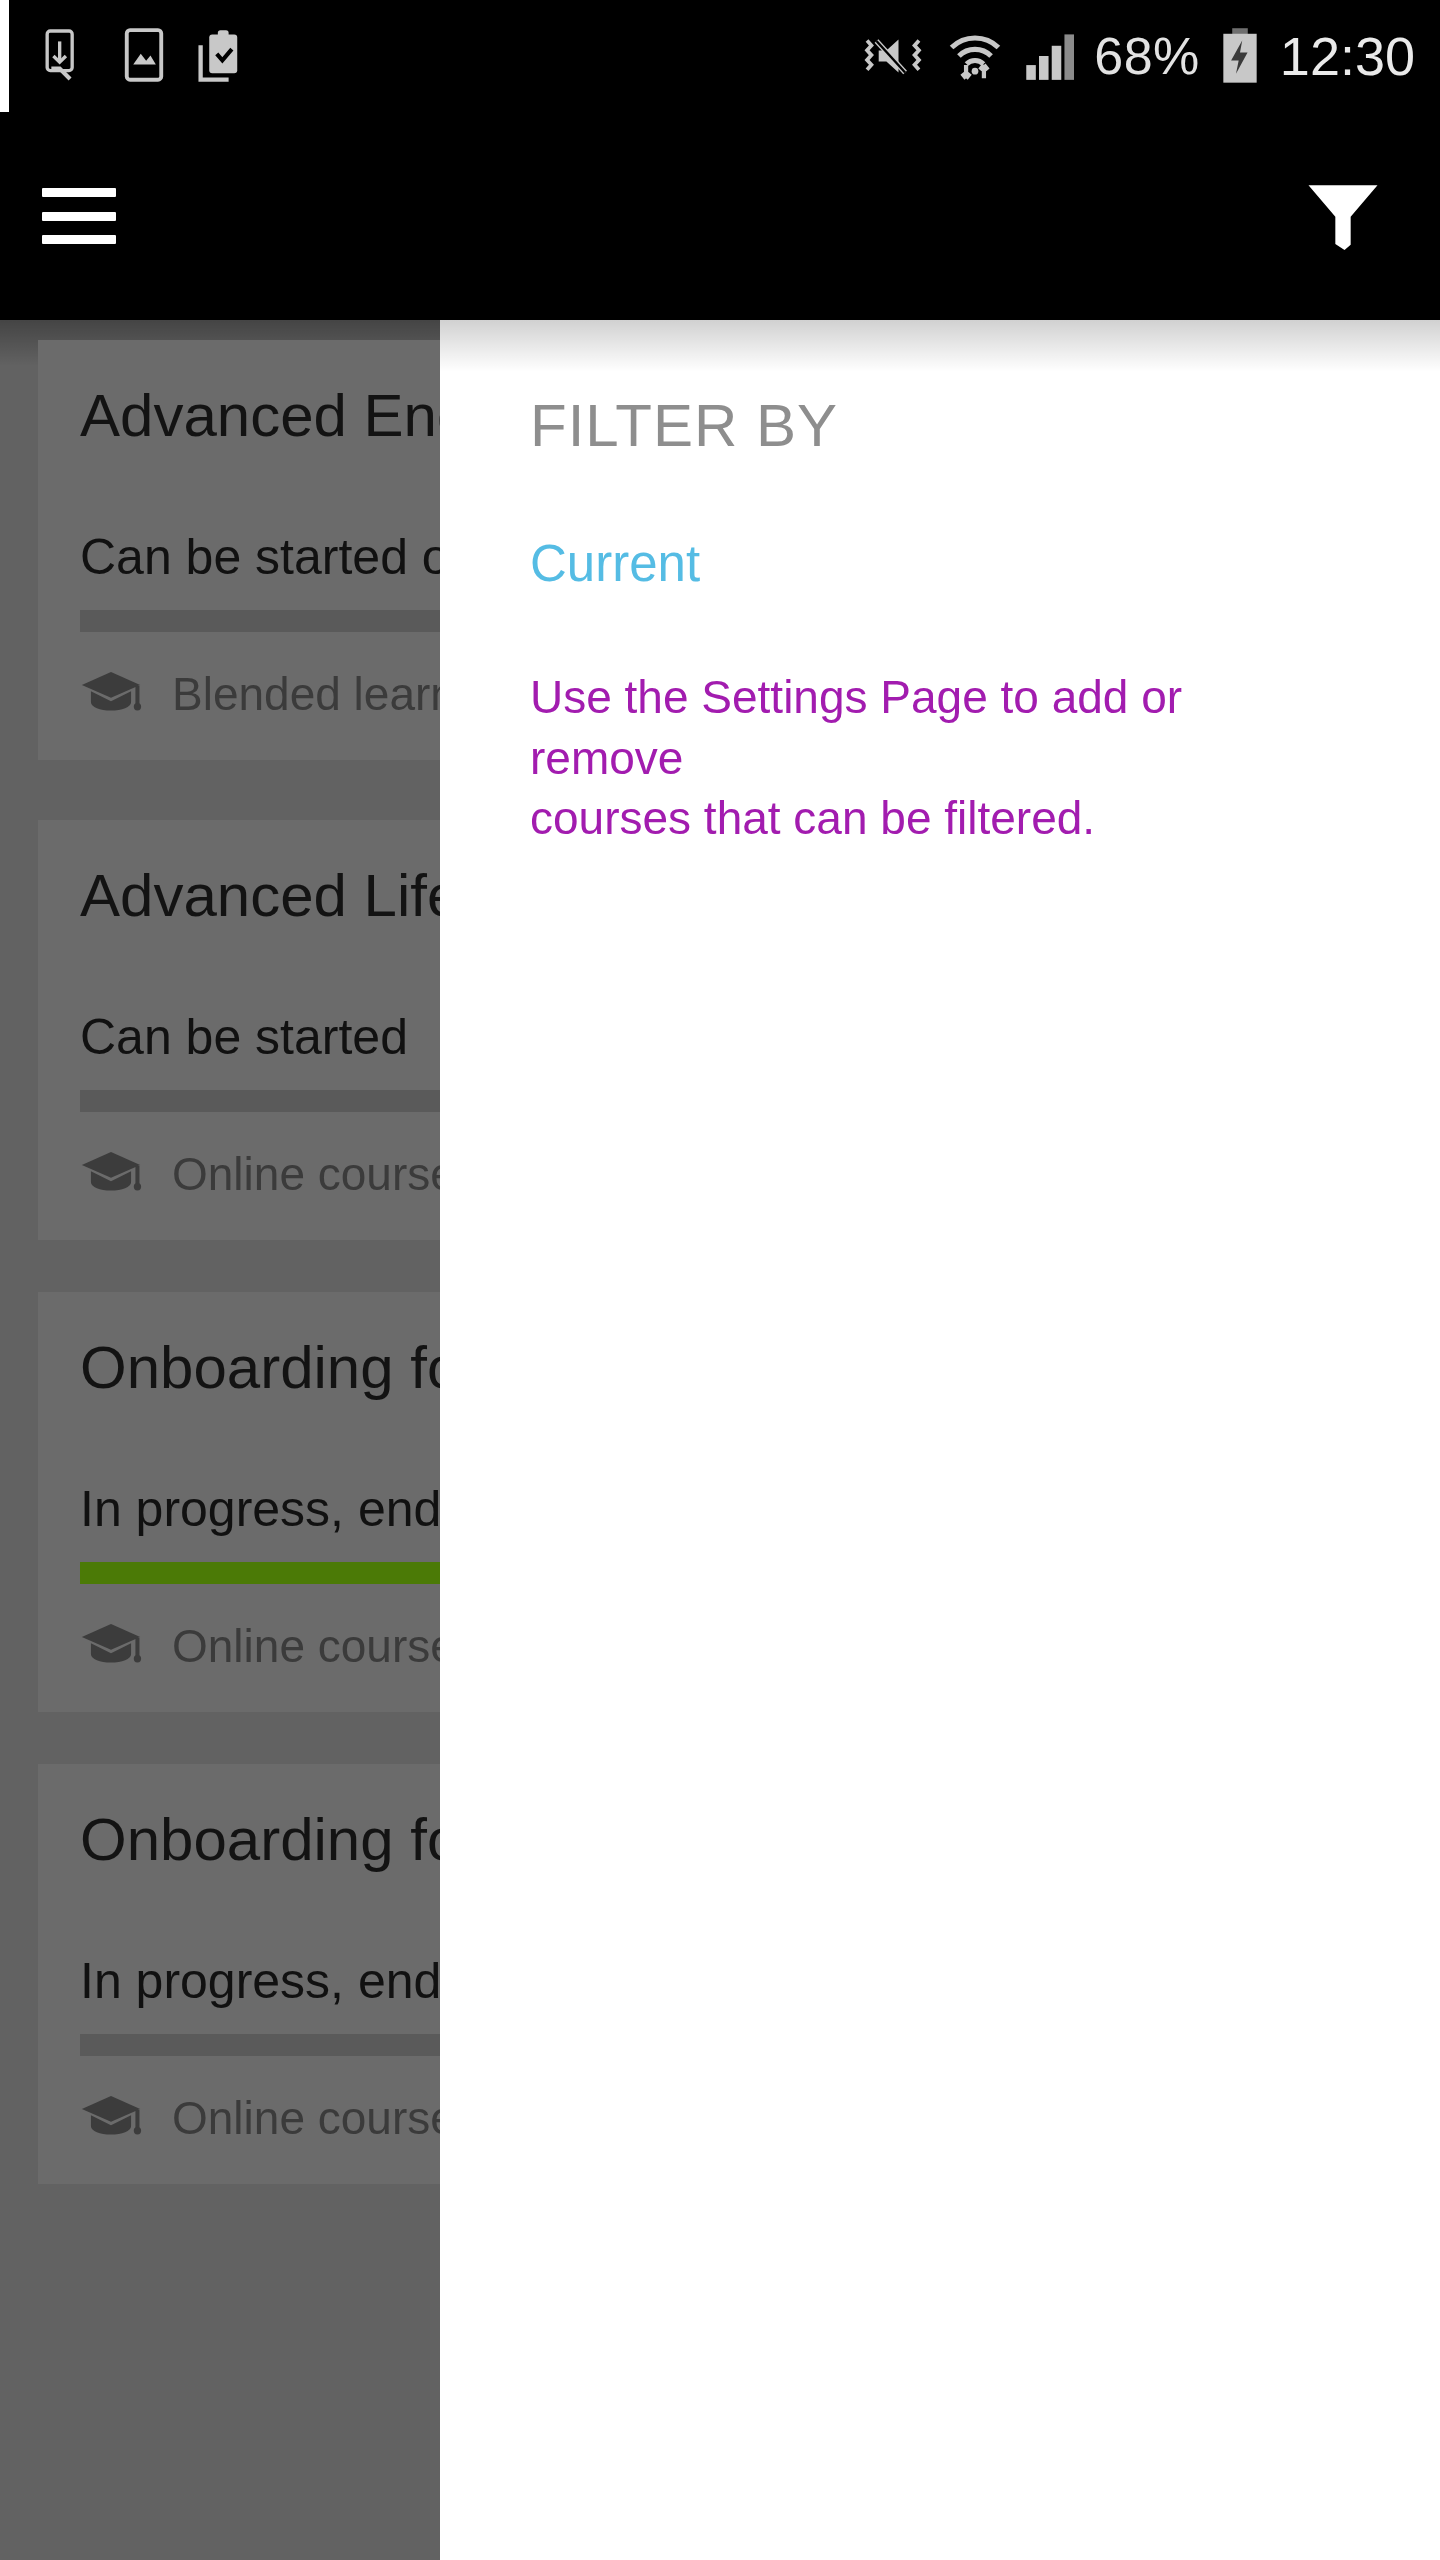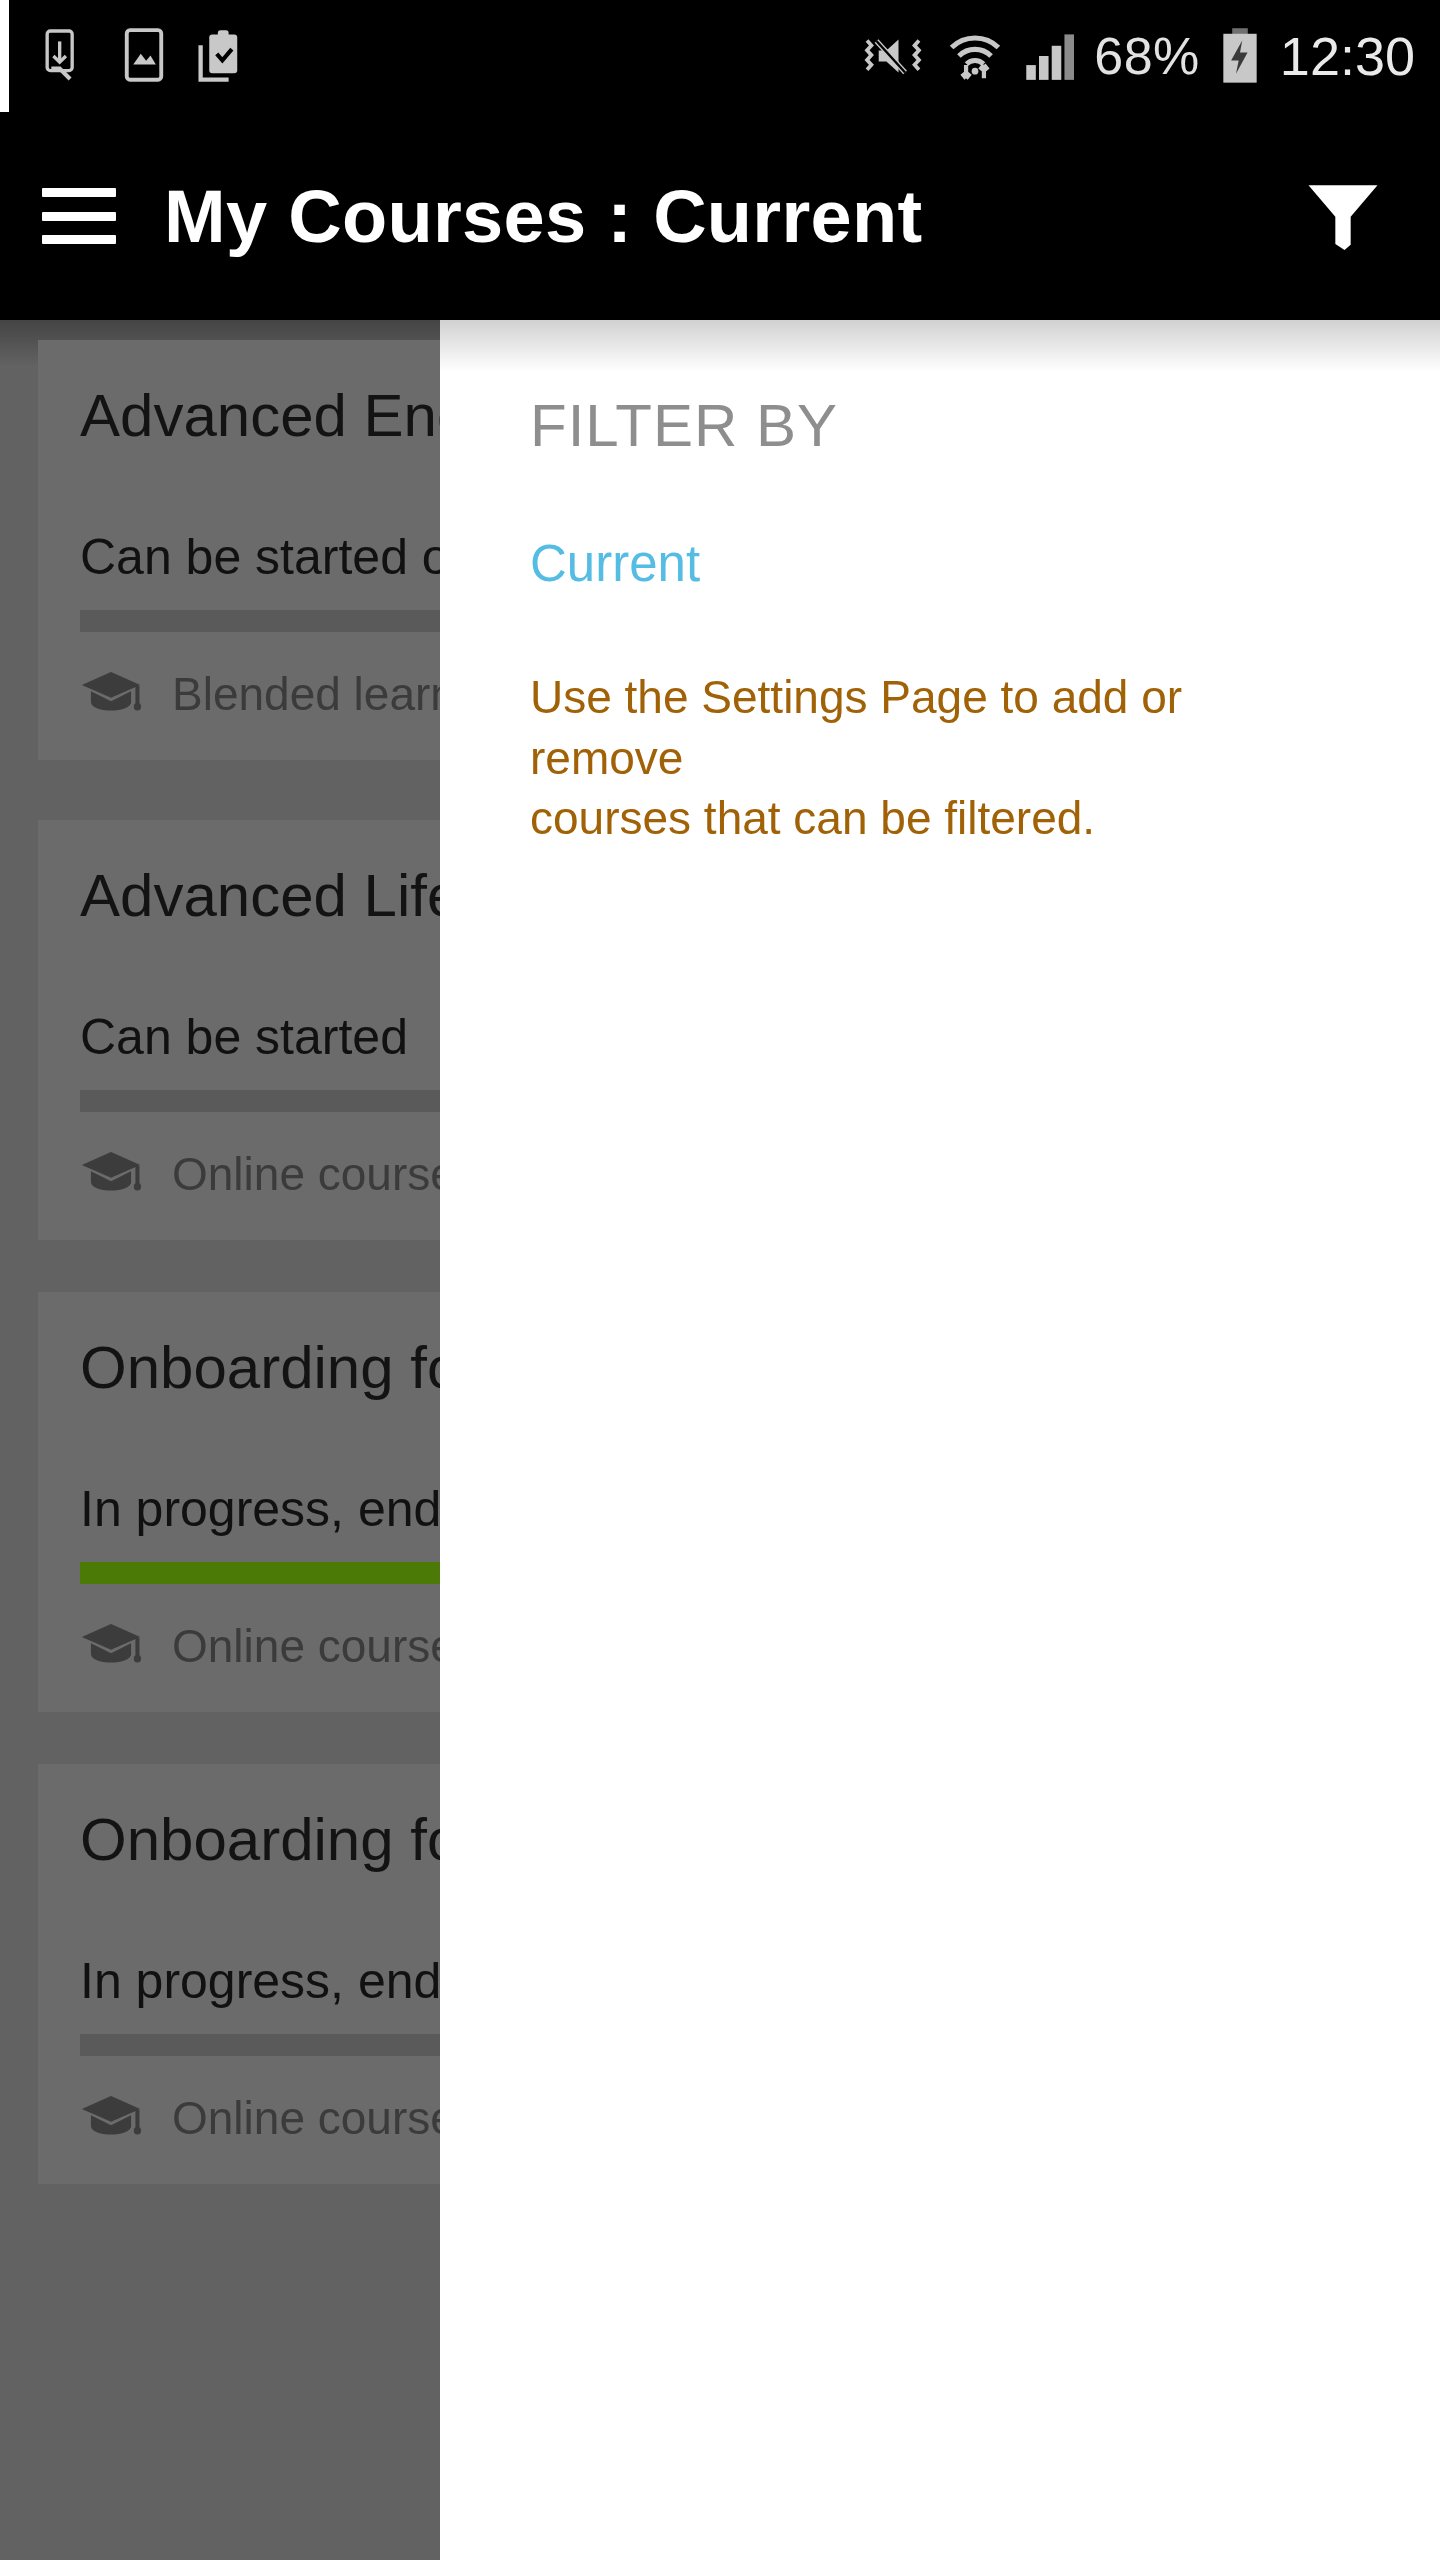--- a/index.html
+++ b/index.html
@@ -83,21 +83,21 @@
   .filter-heading{
     color:#8e8e8e; font-size:60px; letter-spacing:1px; line-height:1;
   }
   .filter-list{ margin-top:56px; }
   .filter-item{
     font-size:51px; color:#1b1b1b; line-height:1;
     padding:26px 0 26px 0; cursor:pointer; white-space:nowrap;
   }
   .filter-item.selected{ color:#55bce4; }
   .filter-note{
-    margin-top:52px; color:#a16207; font-size:46px; line-height:1.32;
+    margin-top:52px; color:#a21caf; font-size:46px; line-height:1.32;
     width:790px; white-space:pre-line;
   }
 </style>
 </head>
 <body>
 
 <div id="screen">
 
   <div class="statusbar">
     <div class="sb-left">
@@ -222,21 +222,20 @@
       </div>
     </div>
   </div>
 
   <div class="appbar">
     <div class="hamburger">
       <span></span>
         <span></span>
         <span></span>
     </div>
-    <div class="appbar-title">My Courses : Current</div>
     <div class="filter-btn">
       <svg width="92" height="92" viewBox="0 0 24 24">
         <path d="M3 4 h18 l-7 8.2 v7.3 l-1.6 1.4 l-2.4 -1.6 v-7.1 z" fill="#ffffff"></path>
       </svg>
     </div>
   </div>
 
   <div class="panel">
     <div class="panel-shade"></div>
     <div class="panel-inner">

